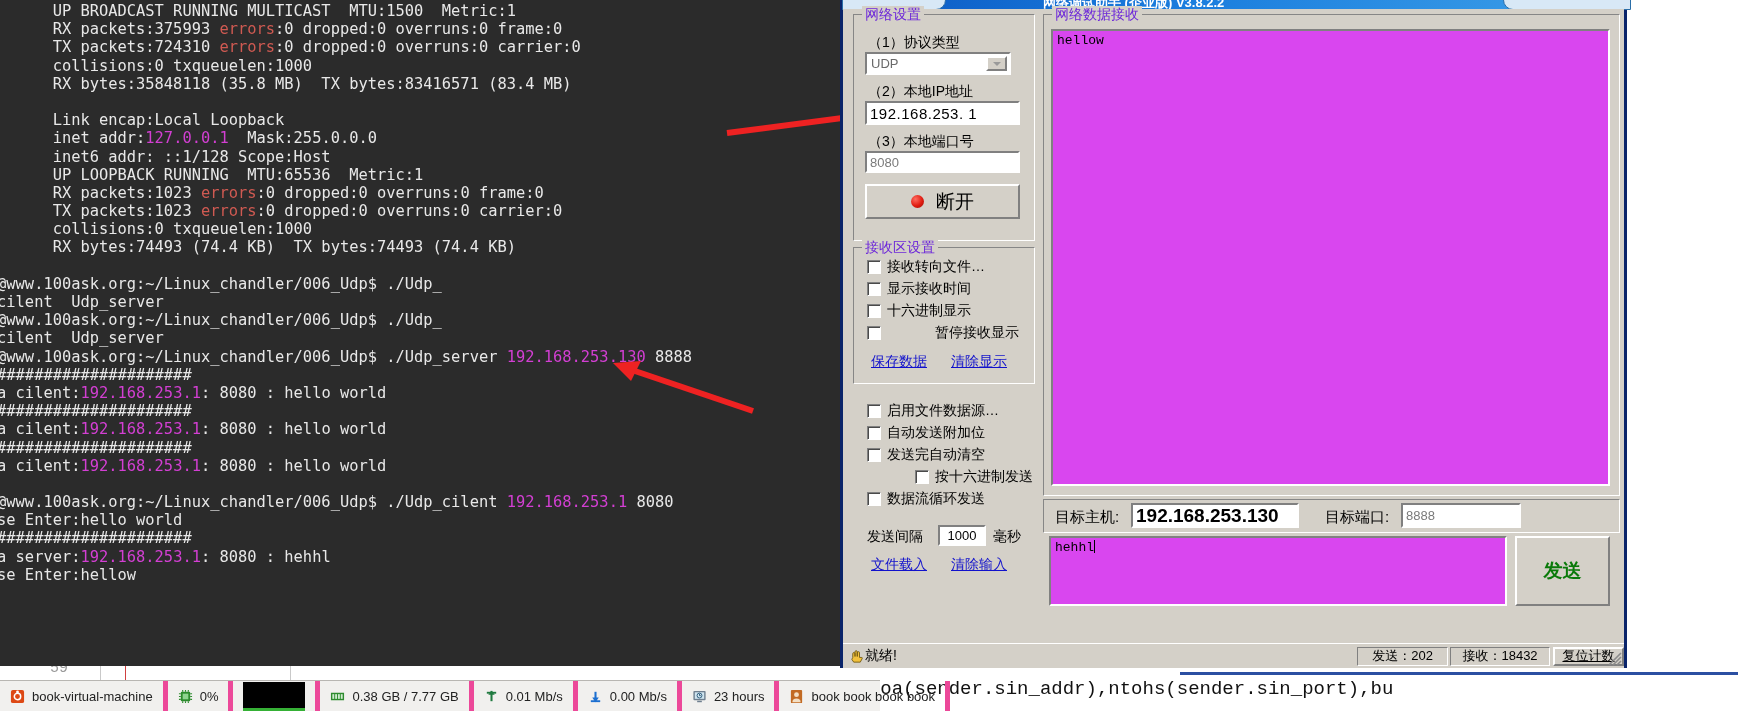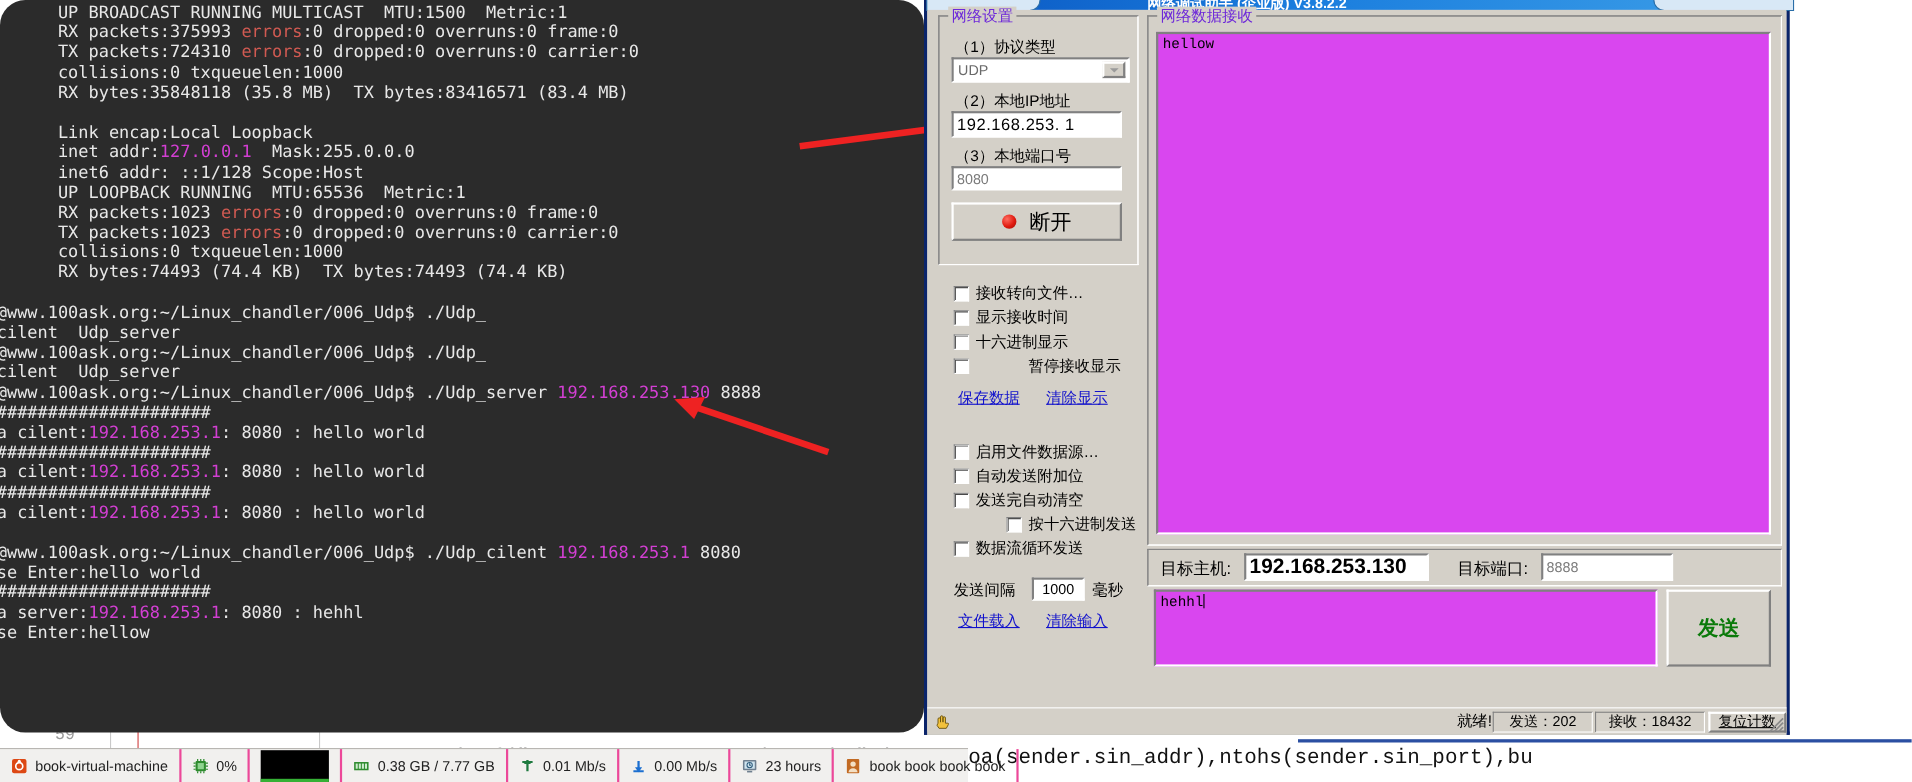--- a/index.html
+++ b/index.html
@@ -39,21 +39,20 @@
   
   .terminal {
     position: absolute; left: 0; top: 0; width: 840px; height: 666px;
     background: #2b2b2b;
     font-family: "DejaVu Sans Mono", "Liberation Mono", monospace;
     font-size: 15.4px;
     line-height: 18.2px;
     color: #e8e8e8;
     overflow: hidden;
     padding: 0;
-    border-radius: 23px;
   }
   .term-inner { position: relative; padding-left: 0px; padding-top: 2px; }
   .tline { white-space: pre; height: 18.2px; }
   .c-red { color: #d05a52; margin-top: 46px; }
   .c-mag { color: #d33fd3; }
   .c-white { color: #e8e8e8; }
 
   
   .arrow-svg { position: absolute; pointer-events: none; }
 
@@ -204,21 +203,21 @@
   
   .taskbar {
     position: absolute; left: 0; bottom: 0px; width: 880px; height: 30px;
     background: #f1f0ee;
     border-top: 1px solid #b8b6b2;
     display: flex; align-items: center;
     font-family: "Liberation Sans", sans-serif; font-size: 13px; color: #222;
   }
   .tb-item {
     display: flex; align-items: center; height: 100%;
-    padding: 0 10px; border-right: 2px solid #ec4899;
+    padding: 0 10px; border-right: 5px solid #ec4899;
     gap: 7px; white-space: nowrap;
   }
   .tb-black { width: 62px; height: 26px; background: #000; border-bottom: 3px solid #35b035; }
   .ic { width: 15px; height: 15px; flex: none; display:block; }
 </style>
 </head>
 <body>
 
 <div id="root">
 
@@ -290,21 +289,21 @@
     <div class="tb-shape" style="left:-1px; top:-6px; width:102px; border-radius:0 0 10px 0;"></div>
     <div class="tb-shape" style="left:660px; top:-6px; width:126px; border-radius:0 0 0 10px;"></div>
 
     <div class="win-body">
 
       <div class="gbox" style="left:10px; top:5px; width:180px; height:225px;">
         <div class="gbox-in"></div>
         <div class="gbox-title">网络设置</div>
       </div>
       <div class="lbl" style="left:25px; top:25px;">（1）协议类型</div>
-      <div class="combo" style="left:22px; top:43px; width:162px; height:23px;">
+      <div class="combo" style="left:22px; top:43px; width:146px; height:23px;">
         <span>UDP</span>
         <div class="combo-btn">
             <div class="caret-dn"></div>
           </div>
       </div>
 
       <div class="lbl" style="left:25px; top:74px;">（2）本地IP地址</div>
       <div class="input" style="left:22px; top:92px; width:155px; height:24px; font-size:15px; letter-spacing:0.5px;">
         <span>192.168.253.  1</span>
       </div>
@@ -312,20 +311,24 @@
       <div class="lbl" style="left:25px; top:124px;">（3）本地端口号</div>
       <div class="input gray" style="left:22px; top:142px; width:155px; height:22px;">
         <span>8080</span>
       </div>
 
       <div class="btn" style="left:22px; top:175px; width:155px; height:35px; gap:12px;">
         <span class="reddot"></span>
         <span style="font-size:19px;">断开</span>
       </div>
 
+      <div class="gbox" style="left:10px; top:238px; width:180px; height:135px;">
+        <div class="gbox-in"></div>
+        <div class="gbox-title">接收区设置</div>
+      </div>
       <div id="recv-checks">
           <div class="cbrow" style="left: 24px; top: 249px;">
             <span class="cbox"></span>
             <span class="cbtext">接收转向文件…</span>
           </div>
           <div class="cbrow" style="left: 24px; top: 271px;">
             <span class="cbox"></span>
             <span class="cbtext">显示接收时间</span>
           </div>
           <div class="cbrow" style="left: 24px; top: 293px;">
@@ -393,21 +396,21 @@
       </div>
 
       <div class="textarea" style="left:206px; top:527px; width:458px; height:70px;">
         <div style="display:inline-block;">hehhl</div><span style="display:inline-block;width:1px;height:13px;background:#000;vertical-align:-2px;"></span>
       </div>
       <div class="btn" style="left:672px; top:527px; width:95px; height:70px;">
         <span style="color:#0a7a0a; font-weight:bold; font-size:19px;">发送</span>
       </div>
 
       <div class="statusbar">
-        <div style="display:flex;align-items:center;gap:23px;width:560px;padding-left:6px;justify-content:space-between;">
+        <div style="display:flex;align-items:center;gap:1px;width:560px;padding-left:6px;">
           <svg class="ic" viewBox="0 0 16 16">
             <path d="M4,9 L4,5 a1.2,1.2 0 0 1 2.4,0 L6.4,8 L6.4,3 a1.2,1.2 0 0 1 2.4,0 L8.8,8 L8.8,4 a1.2,1.2 0 0 1 2.4,0 L11.2,9 L13,9 a1,1 0 0 1 1,1.4 L12,14 L5,14 L3,11 Z" fill="#f2c13c" stroke="#6b5410" stroke-width="0.9"></path>
           </svg>
           <span style="font-size:14px;">就绪!</span>
         </div>
         <div class="sb-panel" style="width:100px;">发送：202</div>
         <div class="sb-panel" style="width:110px;">接收：18432</div>
         <div class="btn btn-small" style="position:relative; left:0; width:78px; height:19px; margin-left:2px;">
           <span style="font-size:13px; text-decoration:underline;">复位计数</span>
         </div>

